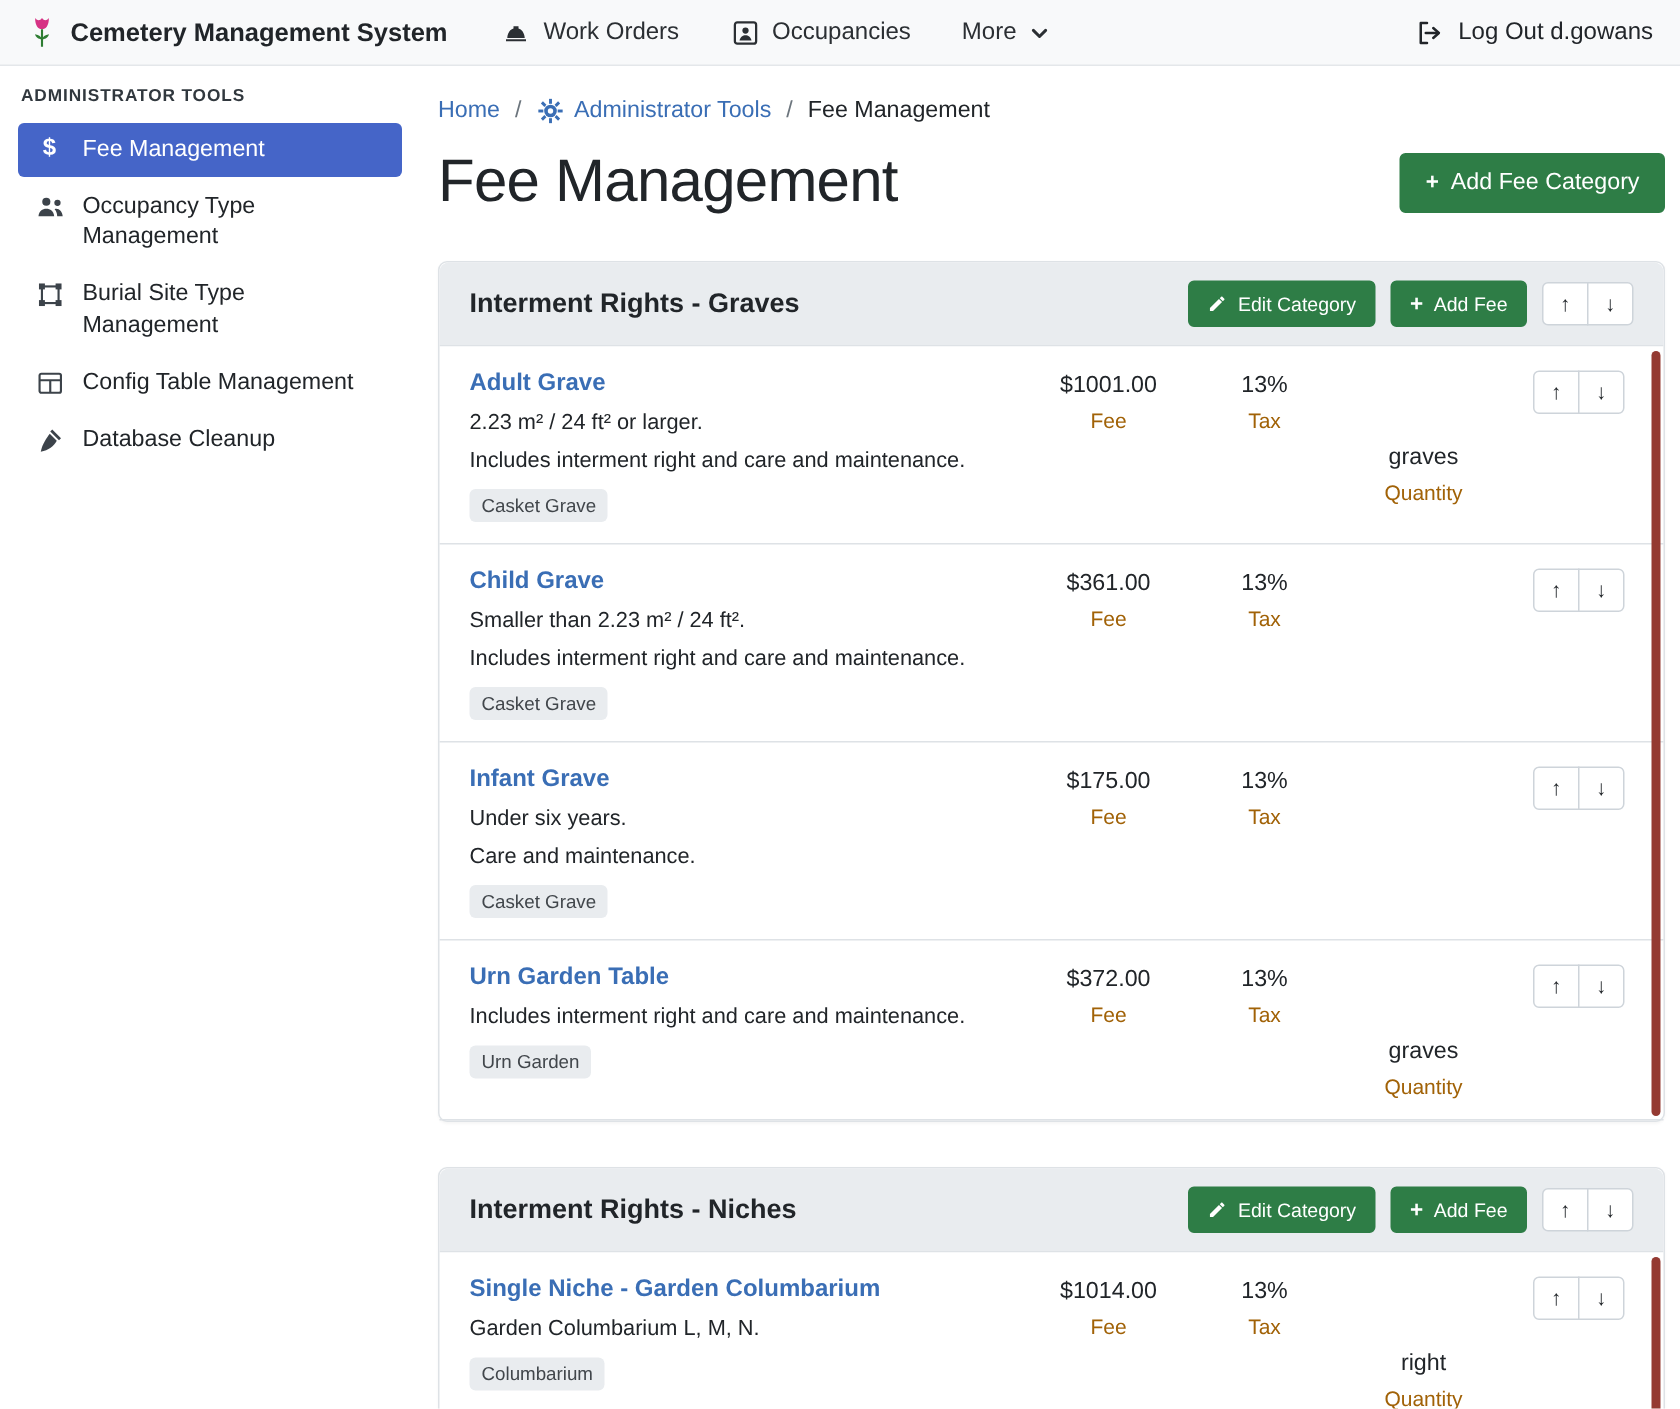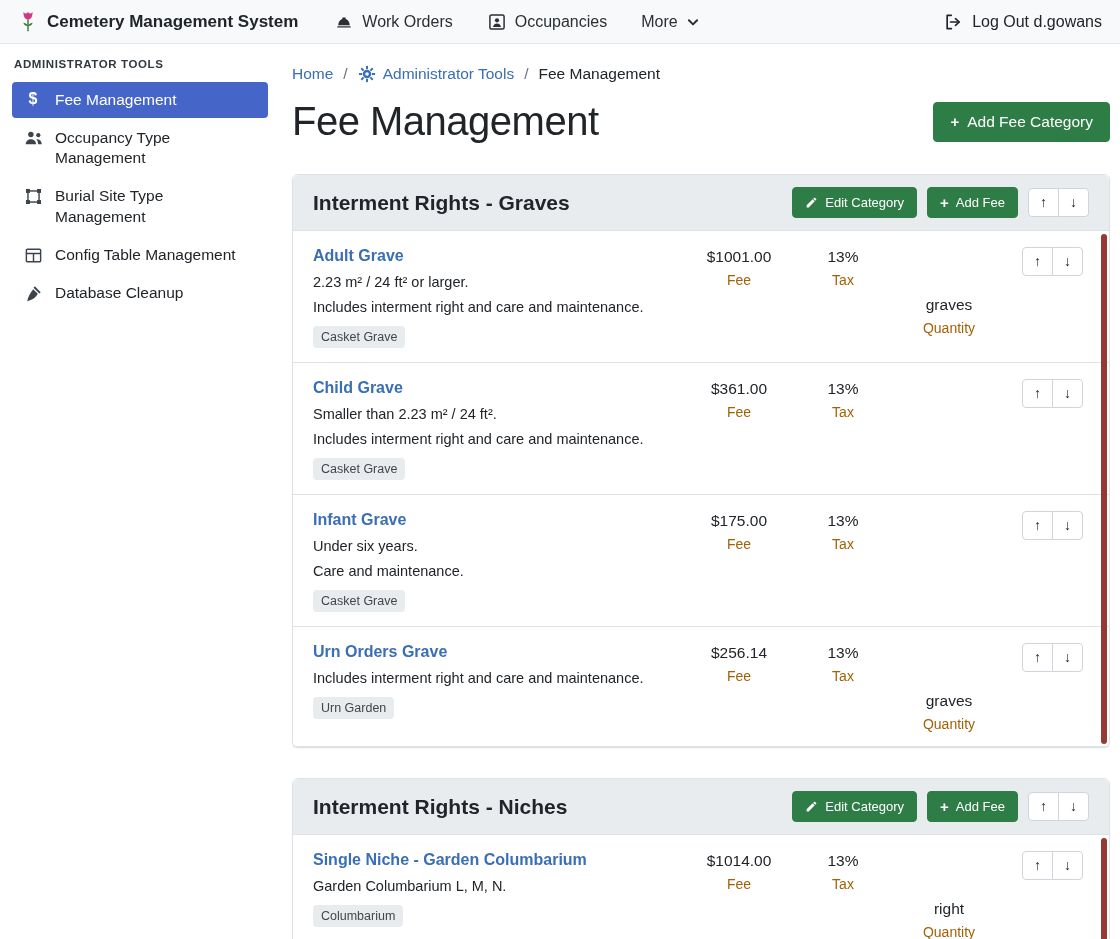--- a/index.html
+++ b/index.html
@@ -65,21 +65,21 @@
   .card {
     margin-top:30px; border:1px solid #dee2e6; border-radius:6px;
     box-shadow:0 1px 2px rgba(0,0,0,.04); background:#fff;
   }
   .card-header {
     background:var(--header_bg,#e9ecef); border-bottom:1px solid #dee2e6;
     border-radius:6px 6px 0 0;
     display:flex; align-items:center; justify-content:space-between;
     padding:12px 20px;
   }
-  .card-title { margin:0; font-size:21px; font-weight:600; color:#212529; }
+  .card-title { margin:0; font-size:18px; font-weight:600; color:#212529; }
   .header-actions { display:flex; align-items:center; gap:10px; }
 
   .card-body { position:relative; }
   .scrollbar-thumb {
     position:absolute; top:3px; bottom:3px; right:2px; width:6px;
     background:var(--scrollbar,#943a32); border-radius:3px;
   }
 
   .fee-row {
     display:flex; align-items:flex-start;
@@ -356,27 +356,27 @@
     <div class="row-arrows">
       <div class="btn-group">
         <button class="btn-outline"><span class="arrow-glyph">↑</span></button>
         <button class="btn-outline"><span class="arrow-glyph">↓</span></button>
       </div>
     </div>
   </div>
 
   <div class="fee-row">
     <div class="fee-info">
-      <a class="fee-name">Urn Orders Grave</a>
+      <a class="fee-name">Urn Garden Table</a>
       <div class="fee-desc">Includes interment right and care and maintenance.</div>
       
       <span class="badge">Urn Garden</span>
     </div>
     <div class="fee-col col-fee">
-      <div class="val">$256.14</div>
+      <div class="val">$372.00</div>
       <div class="lbl">Fee</div>
     </div>
     <div class="fee-col col-tax">
       <div class="val">13%</div>
       <div class="lbl">Tax</div>
     </div>
     <div class="fee-col col-qty">
       <div class="val">graves</div>
       <div class="lbl">Quantity</div>
     </div>

